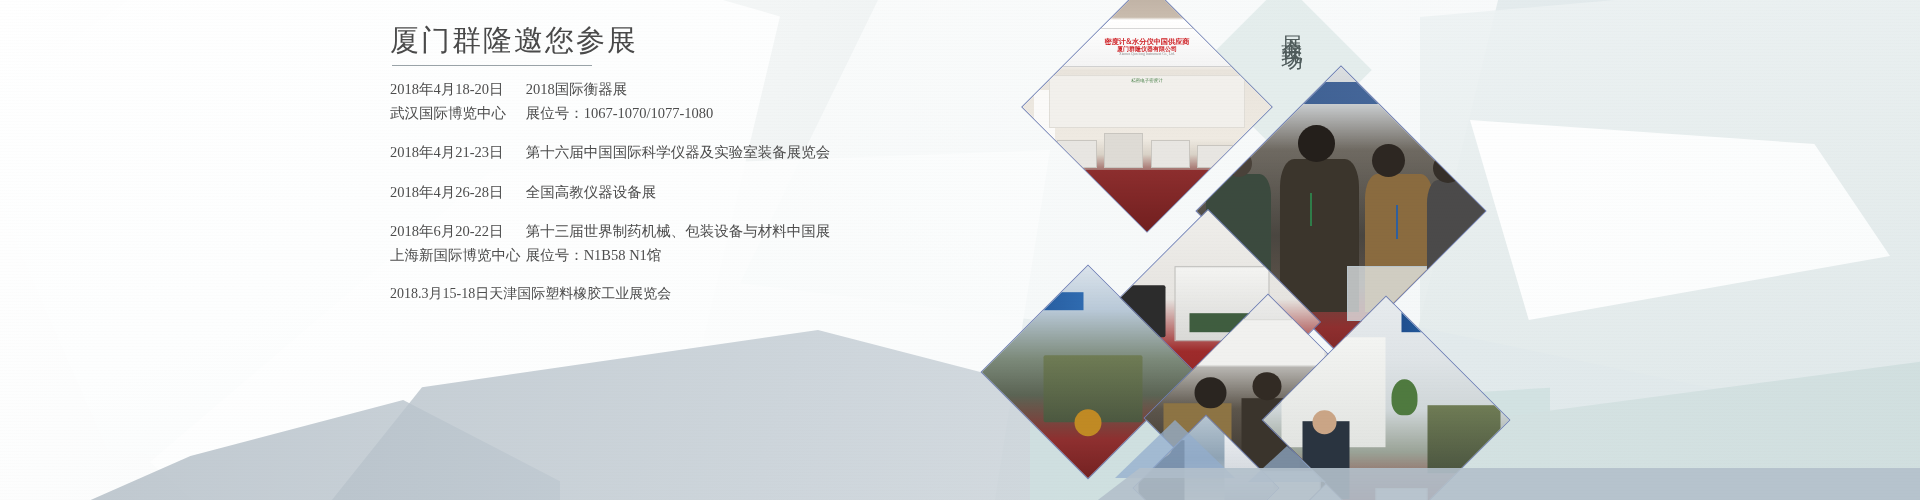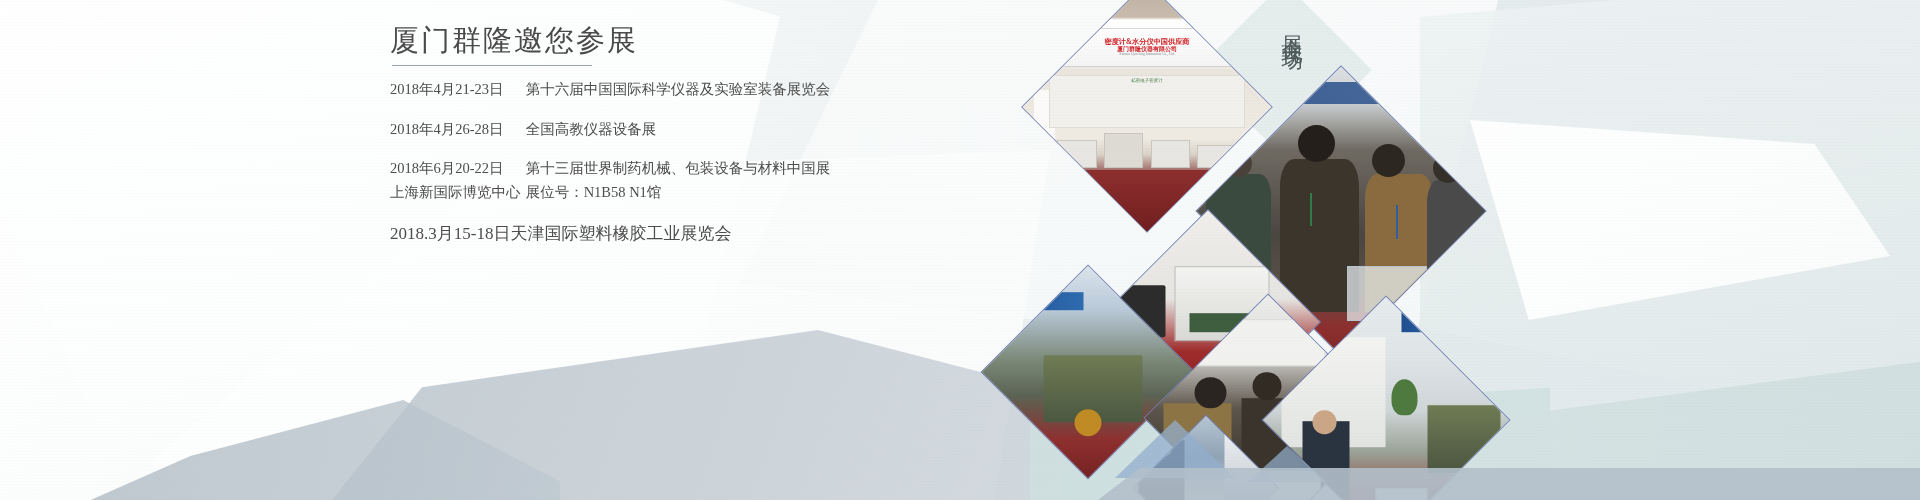--- a/index.html
+++ b/index.html
@@ -130,21 +130,21 @@
     line-height: 1.62;
     white-space: nowrap;
   }
   .event-row { display: block; }
   .ev-left {
     display: inline-block;
     min-width: 132px;
   }
   .ev-right { display: inline-block; }
 
-  .event.alt { font-size: 17px; }
+  .event.alt { font-size: 14px; }
   .event.alt .ev-left { min-width: 0; }
   .event.alt .line2 .ev-left { min-width: 186px; letter-spacing: 1px; }
 
   
   #collage {
     position: absolute;
     left: 1020px;
     top: 0px;
     width: 440px;
     height: 500px;
@@ -350,20 +350,30 @@
   <div class="bg-shape poly-c"></div>
   <div class="bg-shape poly-d"></div>
   <div class="bg-shape poly-i"></div>
   <div class="bg-shape poly-h"></div>
 
   <div id="text-col">
 
     <div id="title">厦门群隆邀您参展</div>
     <div id="title-rule"></div>
 
+    <div class="event">
+      <div class="event-row line1">
+        <span class="ev-left">2018年4月18-20日</span>
+        <span class="ev-right">2018国际衡器展</span>
+      </div>
+      <div class="event-row line2">
+        <span class="ev-left">武汉国际博览中心</span>
+        <span class="ev-right">展位号：1067-1070/1077-1080</span>
+      </div>
+    </div>
 
     <div class="event">
       <div class="event-row line1">
         <span class="ev-left">2018年4月21-23日</span>
         <span class="ev-right">第十六届中国国际科学仪器及实验室装备展览会</span>
       </div>
     </div>
 
     <div class="event">
       <div class="event-row line1">

